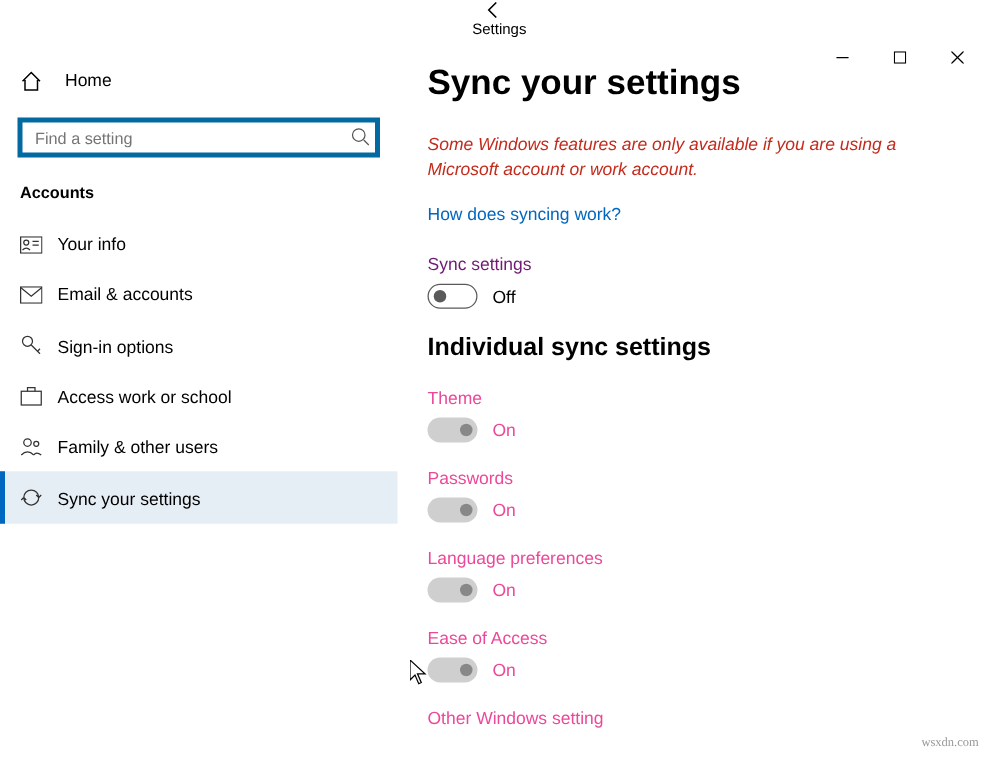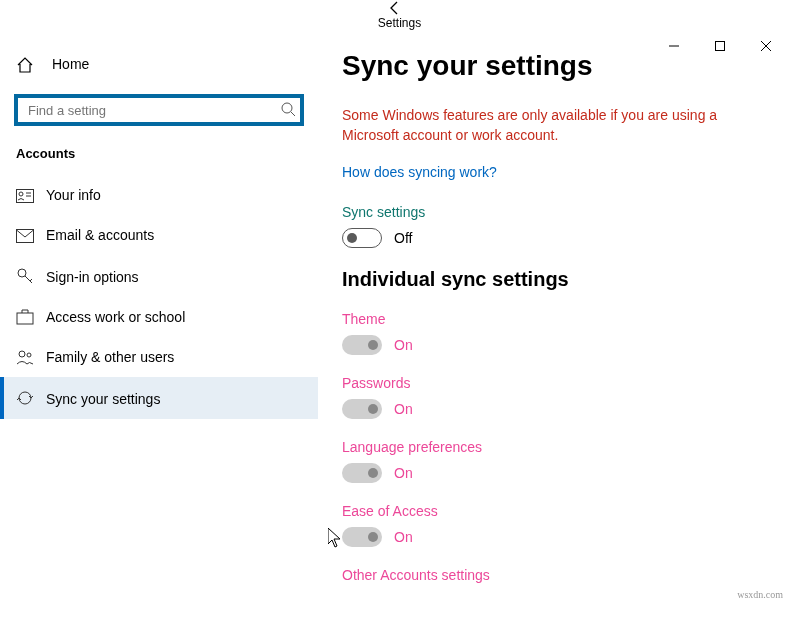--- a/index.html
+++ b/index.html
@@ -19,23 +19,23 @@
 .search input { width: 100%; height: 32px; border: 4px solid #0369a1; padding: 0 32px 0 10px; font-size: 13px; }
 .search .sicon { position: absolute; right: 8px; top: 7px; }
 .section { font-size: 13px; font-weight: 600; padding: 0 16px 14px 16px; }
 .nav-item { display: flex; align-items: flex-end; gap: 12px; padding: 12px 16px; font-size: 14px; cursor: pointer; position: relative; }
 .nav-item.active { background: #e6eef5; }
 .nav-item.active::before { content:""; position:absolute; left:0; top:0; bottom:0; width:4px; background:#0067c0; }
 .icon { width: 18px; display:flex; justify-content:center; align-items:center; }
 
 .main { flex: 1; padding: 18px 30px 0 24px; overflow-y: auto; }
 h1 { font-size: 28px; font-weight: 600; margin-bottom: 24px; }
-.warning { color: #c42b1c; font-size: 14px; line-height: 1.4; margin-bottom: 18px; max-width: 380px; }
+.warning { color: #c42b1c; font-size: 14px; line-height: 1.4; margin-bottom: 18px; max-width: 380px; font-style: italic; }
 .link { color: #0067c0; font-size: 14px; margin-bottom: 24px; display: inline-block; cursor: pointer; }
-.setting-label { color: #0f766e; font-size: 14px; margin-bottom: 8px; }
+.setting-label { color: #701a75; font-size: 14px; margin-bottom: 8px; }
 .toggle-row { display: flex; align-items: center; gap: 12px; margin-bottom: 20px; }
 h2 { font-size: 20px; font-weight: 600; margin: 14px 0 20px 0; }
 .disabled { color: #ec4899; }
 .toggle { width: 40px; height: 20px; border-radius: 10px; position: relative; }
 .toggle.off { border: 1px solid #5a5a5a; }
 .toggle.off .knob { width:10px; height:10px; background:#5a5a5a; border-radius:50%; position:absolute; left:4px; top:4px; }
 .toggle.dis { background: #cfcfcf; }
 .toggle.dis .knob { width:10px; height:10px; background:#888; border-radius:50%; position:absolute; right:4px; top:5px; }
 .toggle-state { font-size: 14px; }
 
@@ -196,20 +196,20 @@
     </div>
 
     <div class="setting-label disabled">Ease of Access</div>
     <div class="toggle-row">
       <div class="toggle dis">
           <div class="knob"></div>
         </div>
       <span class="toggle-state disabled">On</span>
     </div>
 
-    <div class="setting-label disabled">Other Accounts settings</div>
+    <div class="setting-label disabled">Other Windows setting</div>
   </div>
 </div>
 
 <svg class="cursor" width="16" height="20" viewBox="0 0 16 20">
     <path d="M0 0 L0 16 L4 12 L7 19 L9 18 L6 11 L12 11 Z" fill="#fff" stroke="#000"></path>
   </svg>
 <div class="watermark">wsxdn.com</div>
 
 </body></html>

